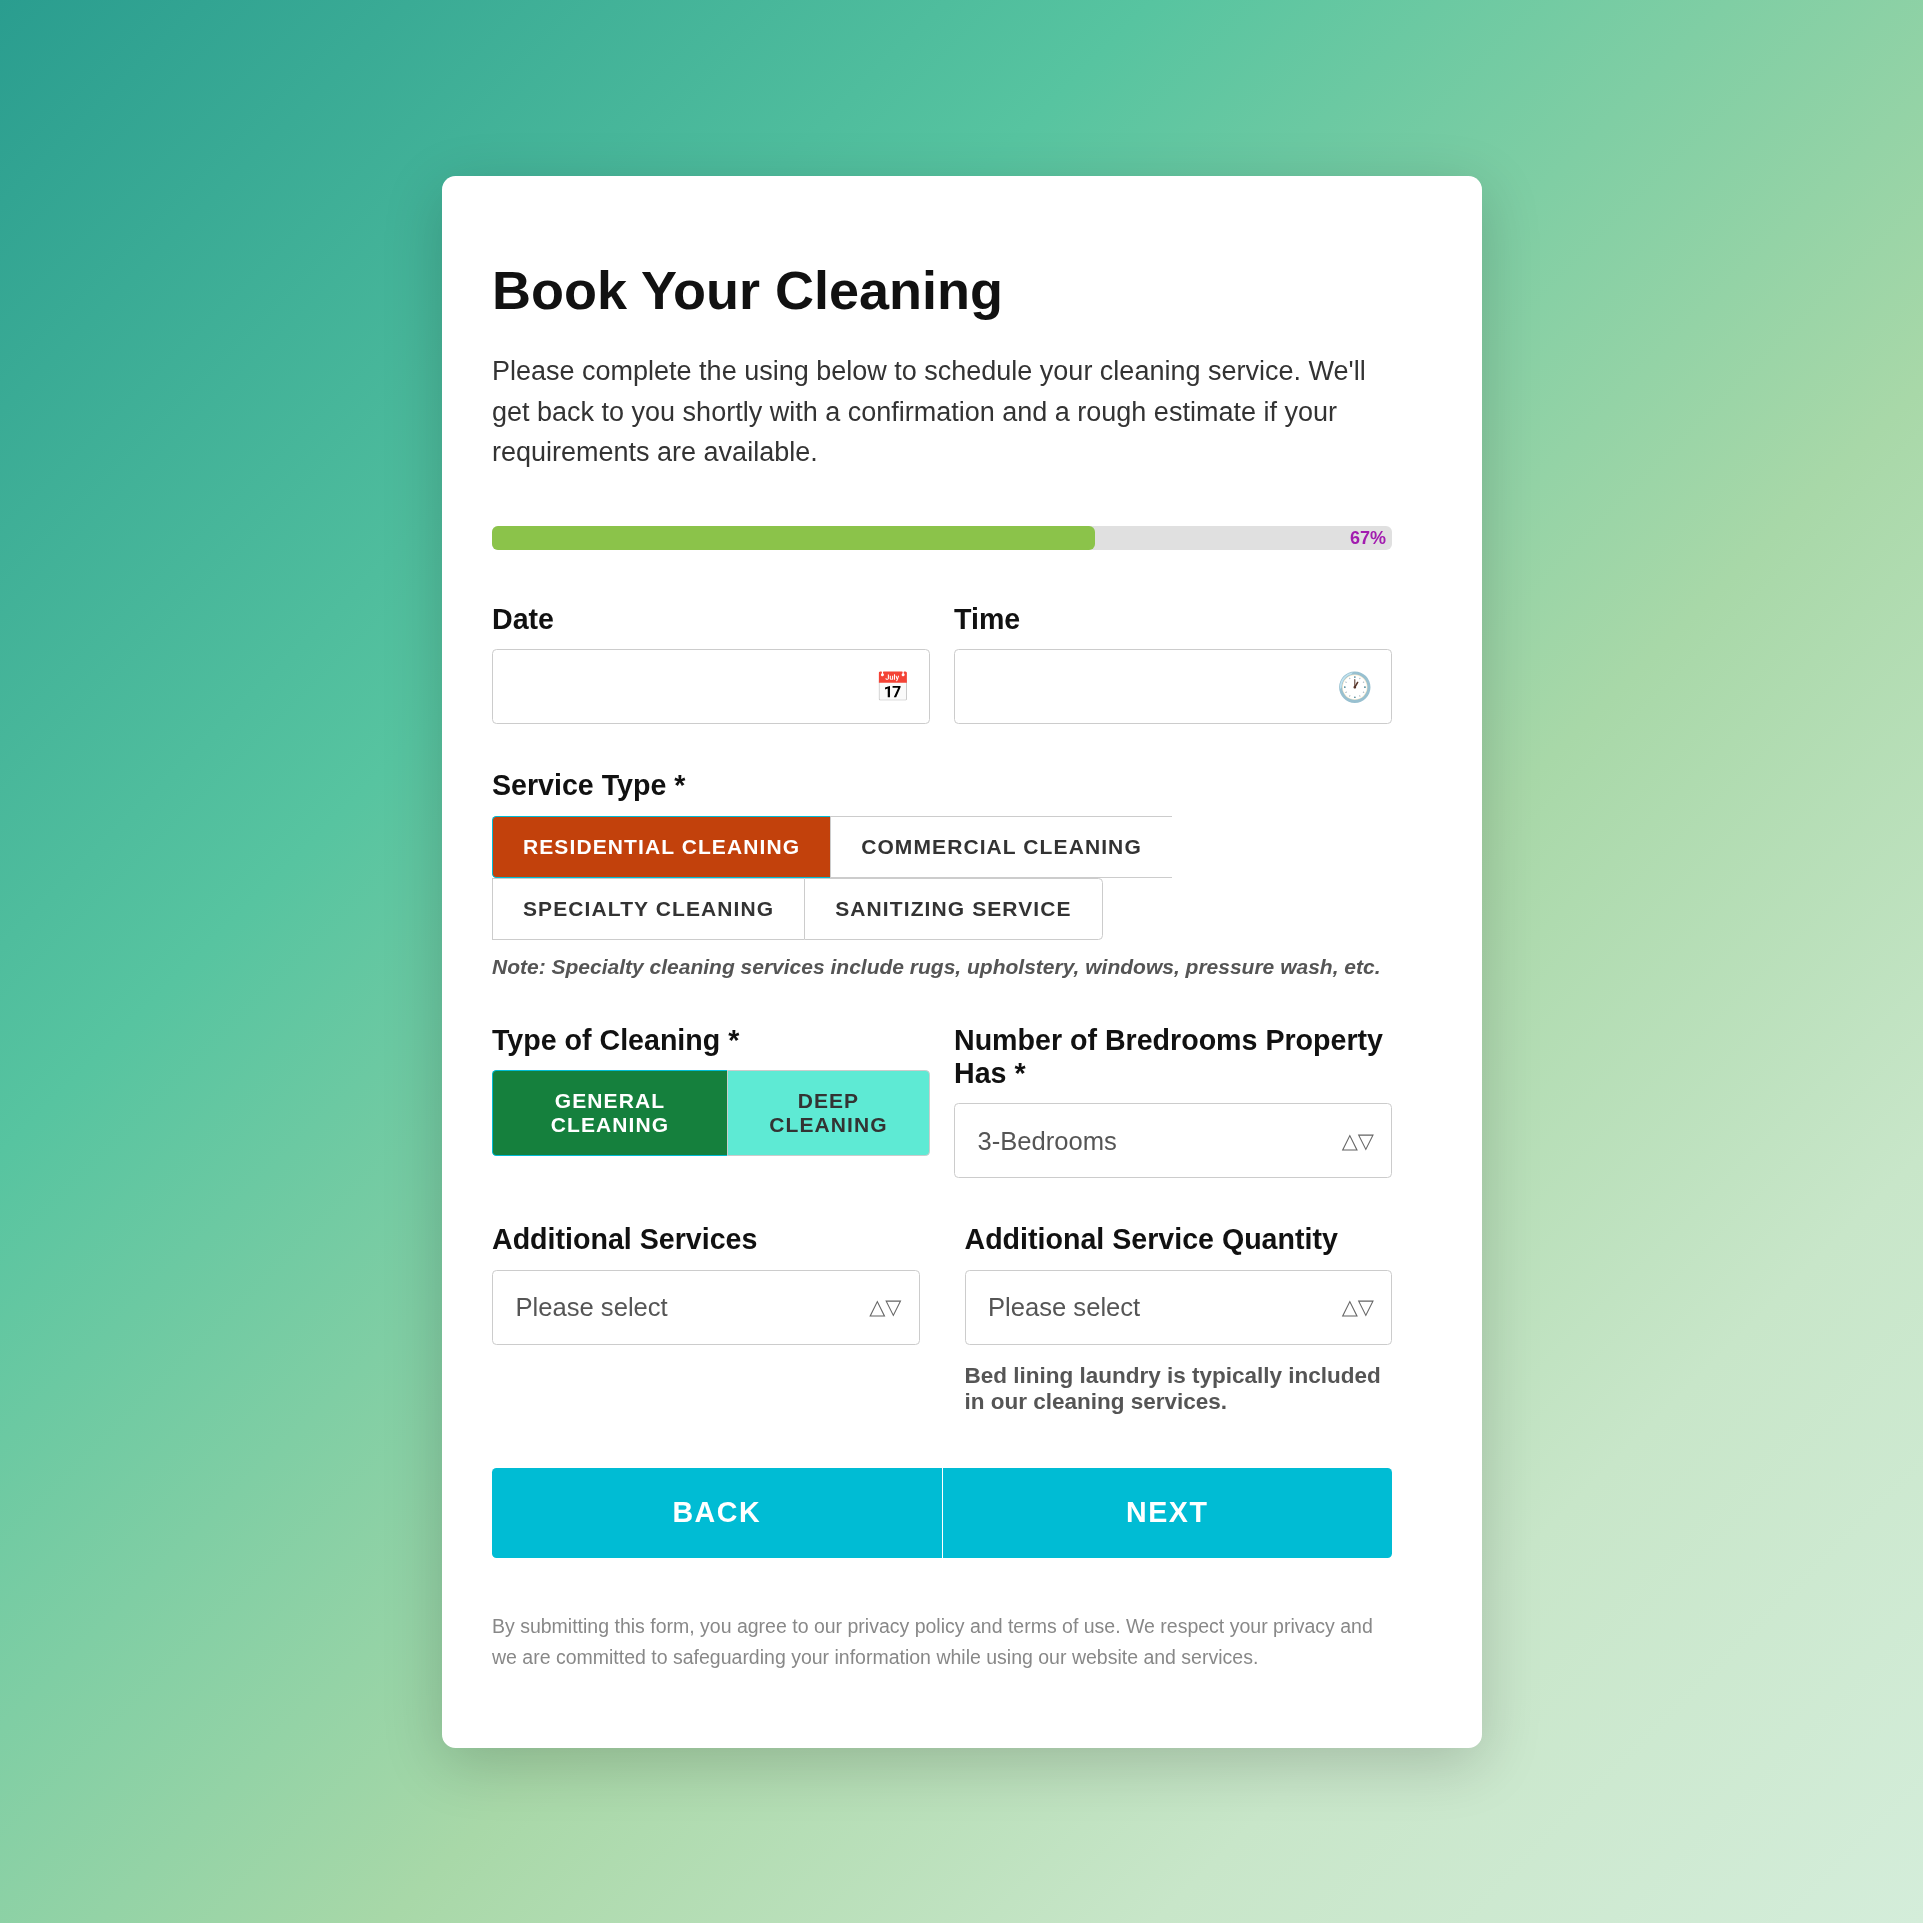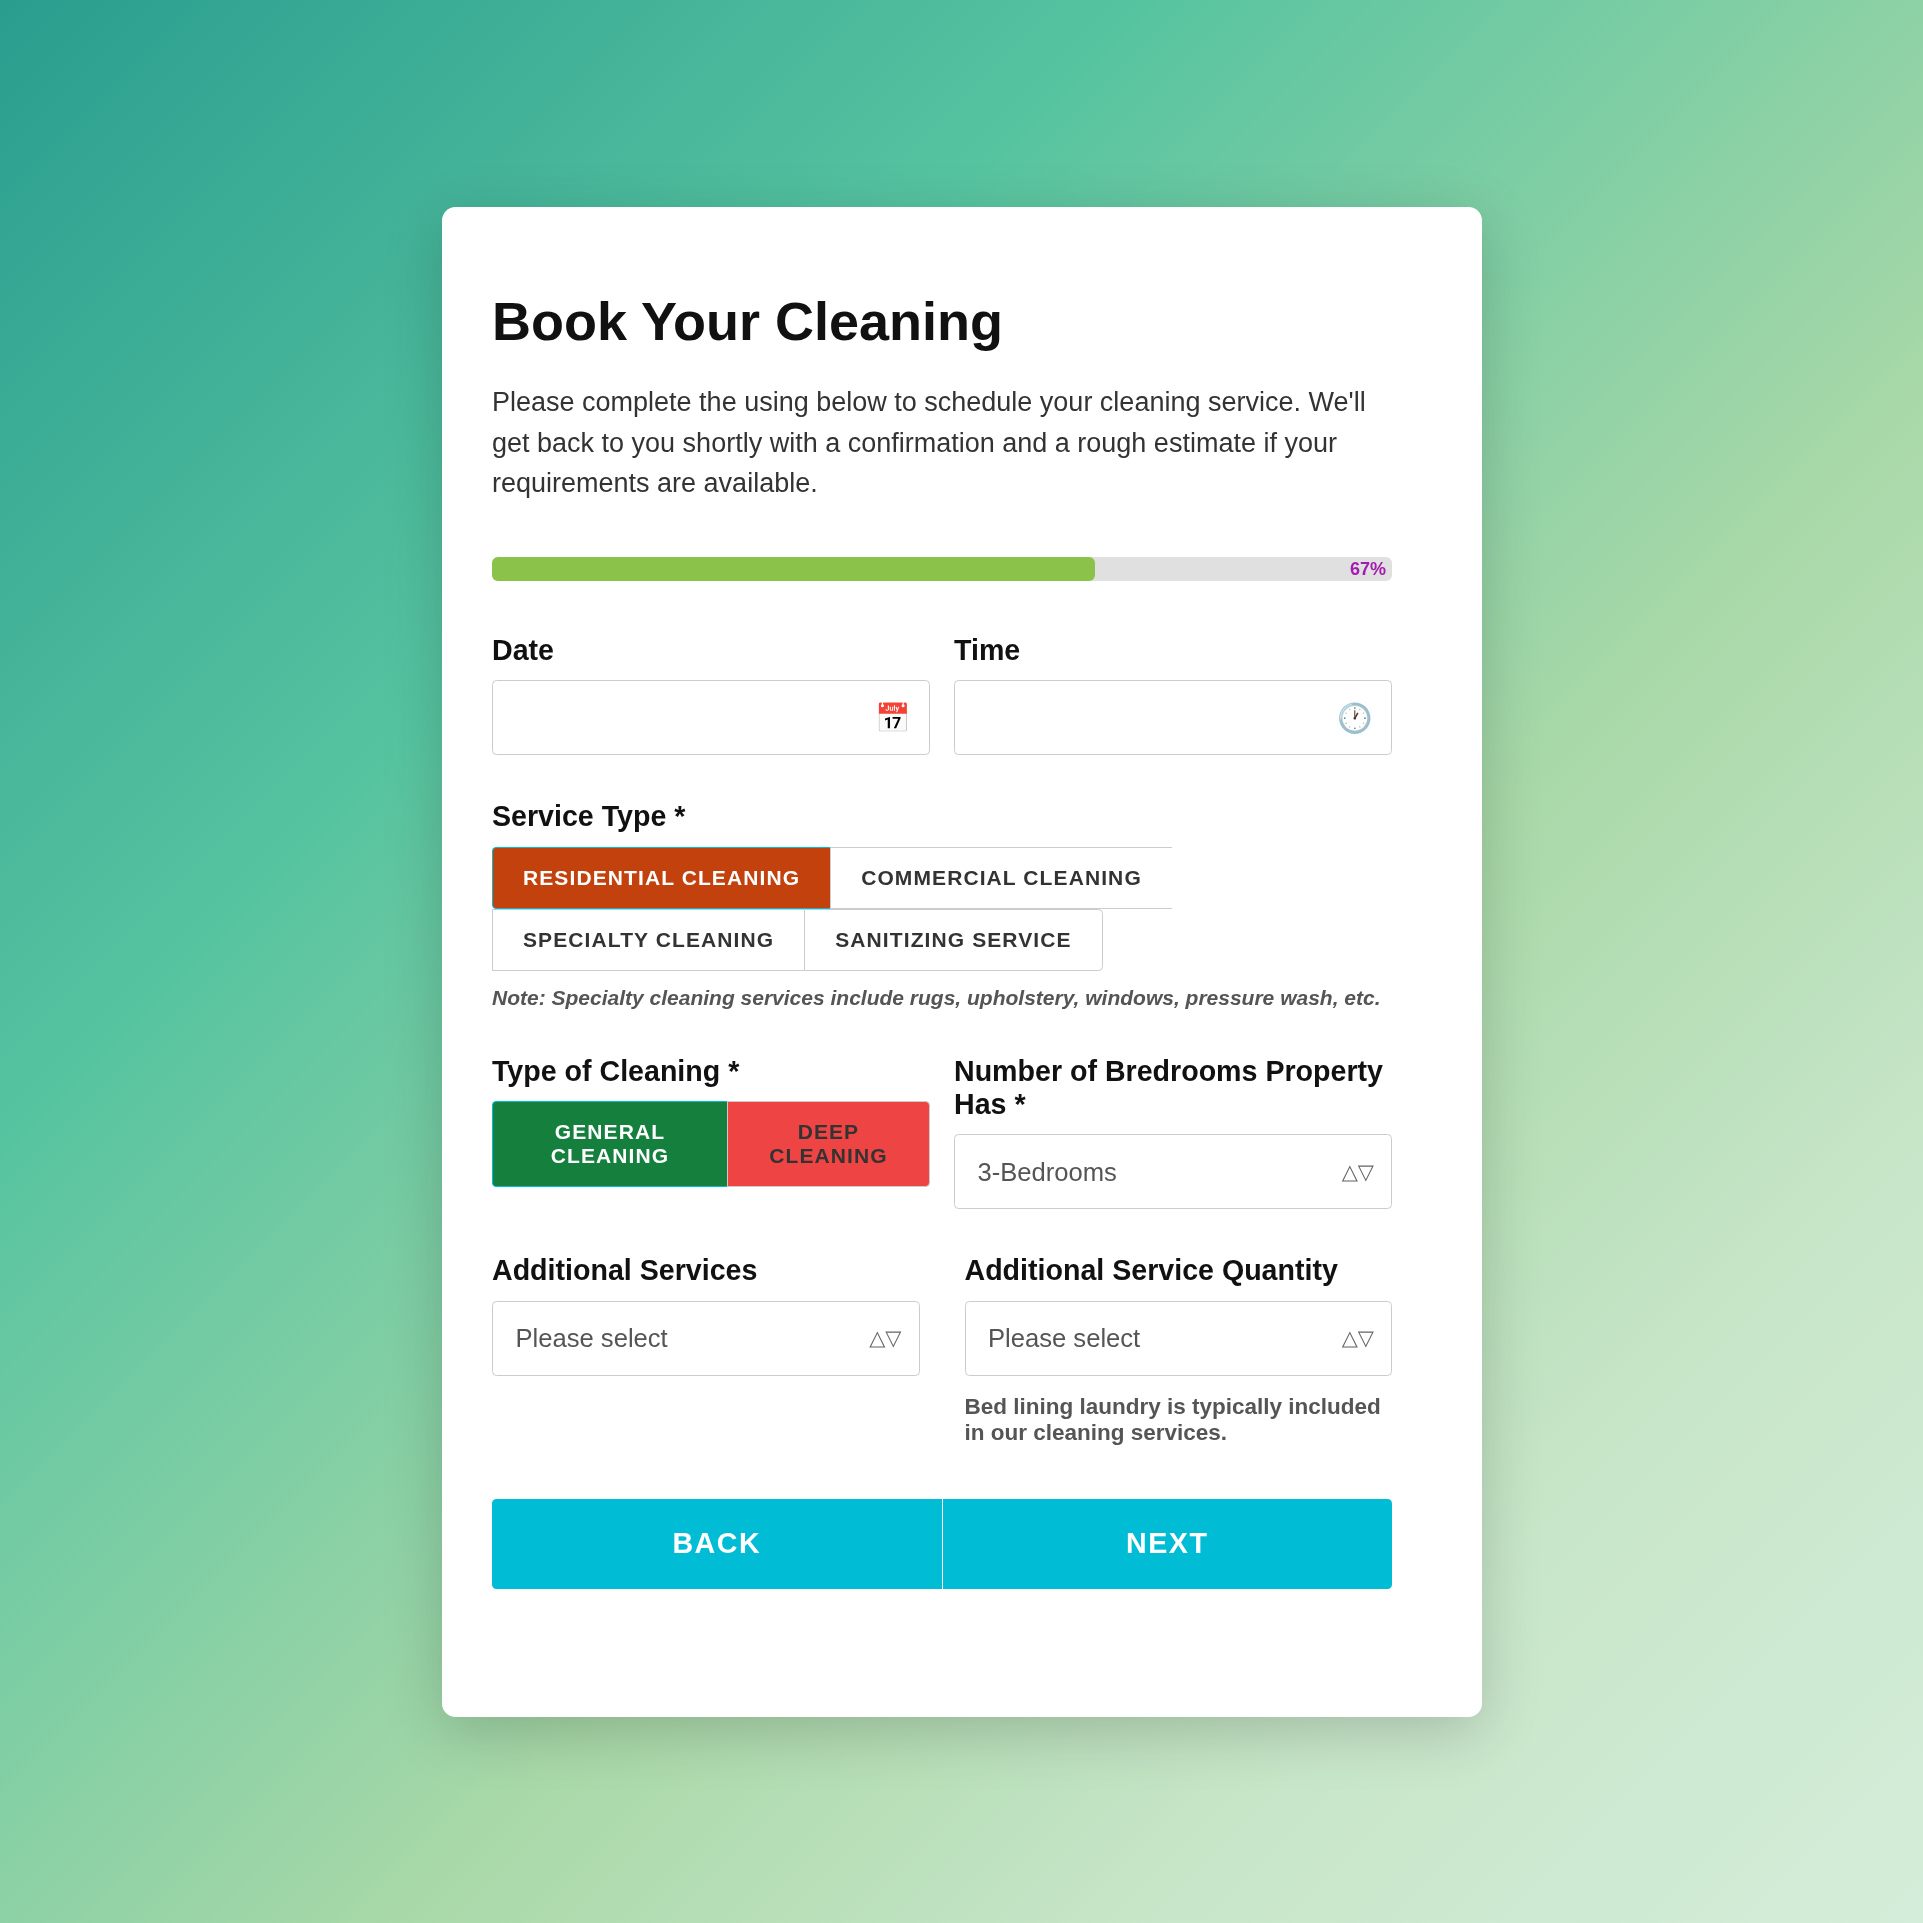--- a/index.html
+++ b/index.html
@@ -161,21 +161,21 @@
     }
 
     
     .cleaning-buttons {
       display: flex;
       gap: 0;
     }
 
     .cleaning-btn {
       border: 1.5px solid #ccc;
-      background: #ef4444;
+      background: #5eead4;
       padding: 18px 38px;
       font-size: 21px;
       font-weight: 700;
       letter-spacing: 1.1px;
       text-transform: uppercase;
       cursor: pointer;
       color: #333;
       border-right: none;
     }
 
@@ -371,15 +371,16 @@
       </div>
       <p class="note-text" style="font-style: normal; margin-top: 18px; font-size: 22.5px;">Bed lining laundry is typically included in our cleaning services.</p>
     </div>
   </div>
 
   <div class="btn-row">
     <button class="btn-back">BACK</button>
     <button class="btn-next">NEXT</button>
   </div>
 
+  <p class="footer-text">By submitting this form, you agree to our privacy policy and terms of use. We respect your privacy and we are committed to safeguarding your information while using our website and services.</p>
 
 </div>
 
 
 </body></html>

